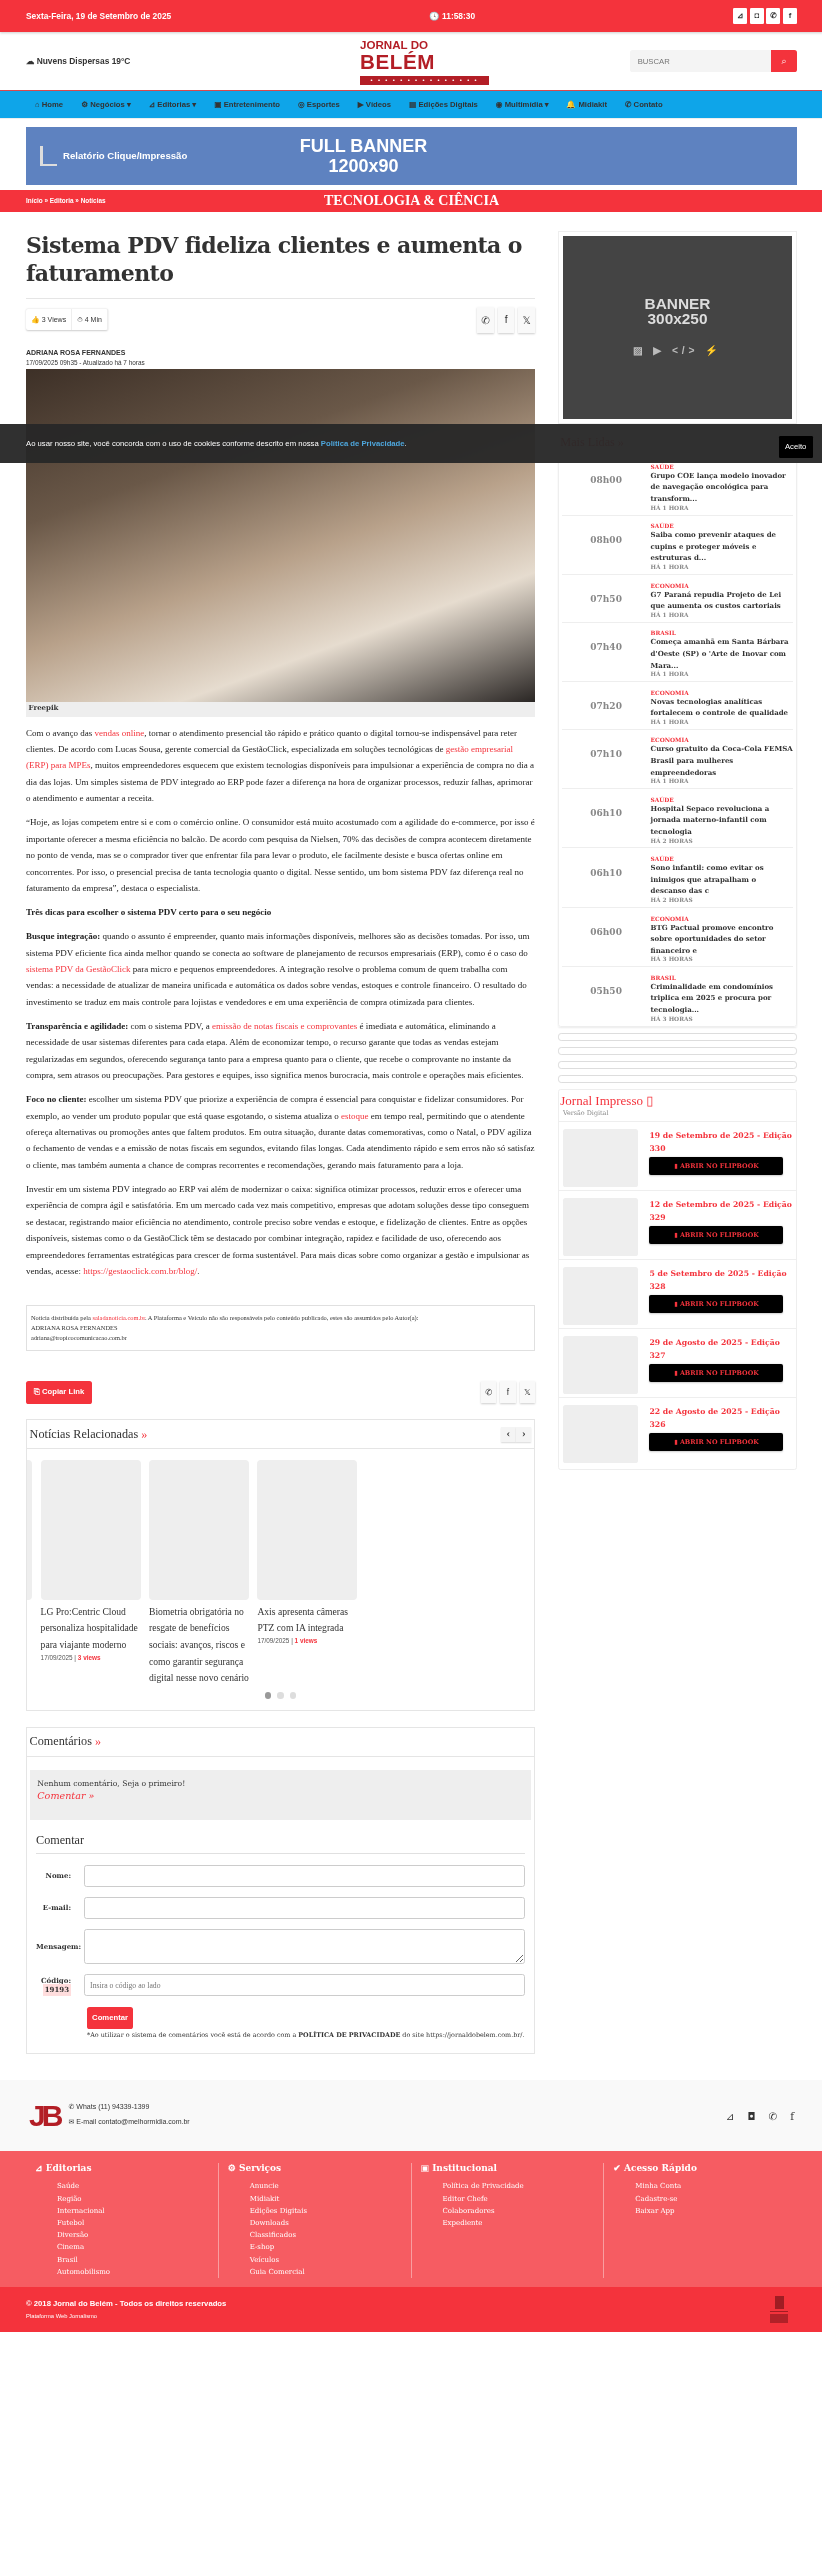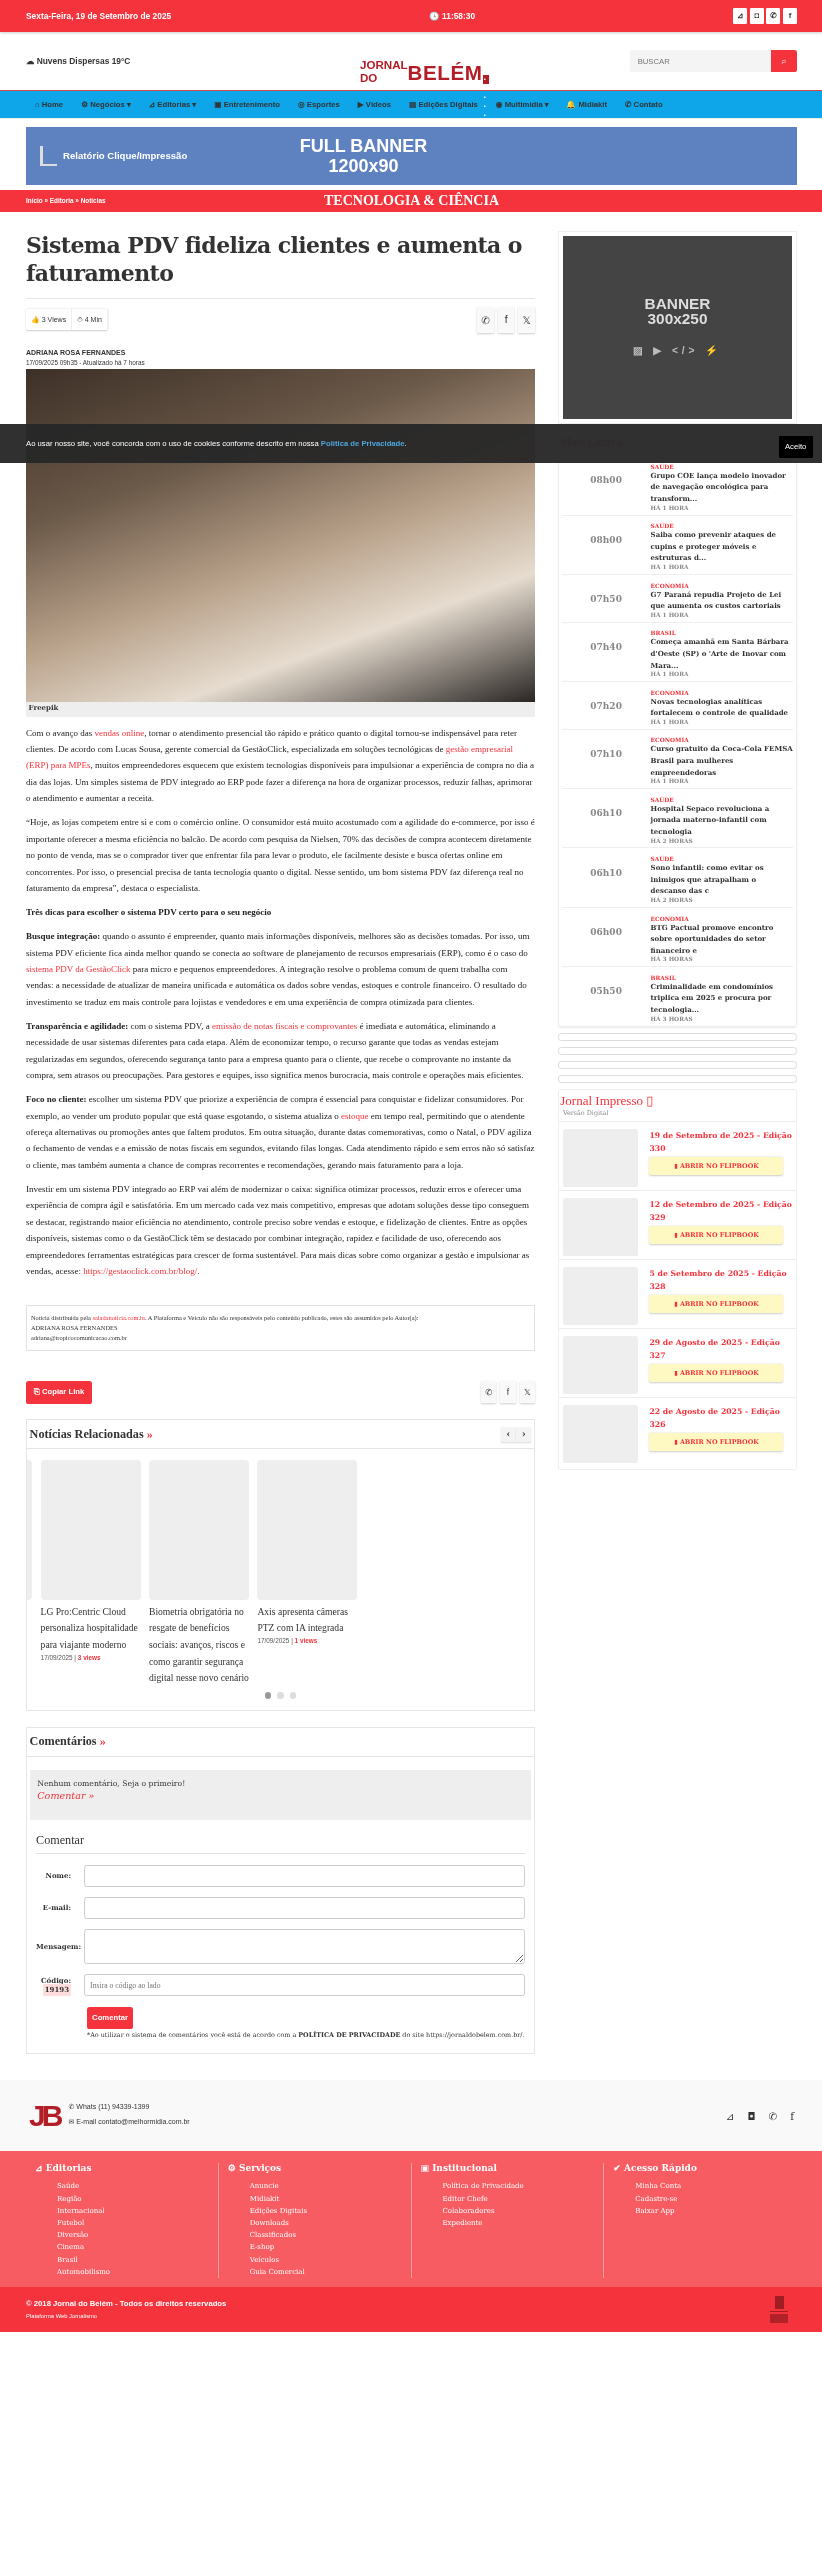--- a/index.html
+++ b/index.html
@@ -4,21 +4,21 @@
 <style>
 *{box-sizing:border-box;margin:0;padding:0}
 body{width:823px;font-family:"DejaVu Serif",serif;color:#333;background:#fff;font-size:8.4px}
 a{text-decoration:none;color:inherit}
 .red{color:#f4333c}
 .topbar{height:32px;background:#f4333c;color:#fff;display:flex;align-items:center;justify-content:space-between;padding:0 26px;font-family:"Liberation Sans",sans-serif;font-size:8.4px;font-weight:bold;box-shadow:0 1.3px 2.6px rgba(0,0,0,.2)}
 .topsocial{display:flex;gap:2.6px}
 .topsocial span{width:14px;height:15.4px;background:#fff;color:#333;border-radius:1.3px;display:flex;align-items:center;justify-content:center;font-size:7.7px}
 .header{height:59px;display:flex;align-items:center;justify-content:space-between;padding:0 26px;border-bottom:1.3px solid #d9494f}
 .weather{font-family:"Liberation Sans",sans-serif;font-size:8.4px;font-weight:bold;width:193px}
-.logo{width:129px;height:46px;display:flex;flex-direction:row;align-items:flex-end;color:#b31e26;font-family:"Liberation Sans",sans-serif;font-weight:bold}
+.logo{width:129px;height:46px;display:flex;flex-direction:column;align-items:flex-start;color:#b31e26;font-family:"Liberation Sans",sans-serif;font-weight:bold}
 .logo .l1{font-size:11.6px;line-height:13px}
 .logo .l2{font-size:20.6px;line-height:22px;letter-spacing:0.6px}
 .logo .l3{width:129px;height:9px;background:#b31e26;margin-top:2.6px;color:#fff;font-size:5.8px;text-align:center;letter-spacing:1.9px;line-height:9px}
 .search{display:flex;width:167px;height:22px}
 .search input{flex:1;border:none;background:#f4f4f4;padding:0 7.7px;font-family:"Liberation Sans",sans-serif;font-size:7.7px;border-radius:2.6px 0 0 2.6px}
 .search button{width:26px;background:#f4333c;border:none;color:#fff;border-radius:0 2.6px 2.6px 0;font-size:9px}
 .nav{height:28px;background:#0ea5e9;display:flex;align-items:center;padding:0 35px;gap:18px;font-family:"Liberation Sans",sans-serif;font-size:7.7px;font-weight:bold;border-bottom:0.6px solid #eee}
 .banner{margin:7.7px 26px 0;height:58px;background:#5e82c0;position:relative;color:#fff;font-family:"Liberation Sans",sans-serif}
 .banner .rep{position:absolute;left:14px;top:19px;display:flex;align-items:center;gap:6.4px;font-size:9.6px;font-weight:bold}
 .banner .rep .ic{width:16.7px;height:20.6px;border-left:3.9px solid #ddd;border-bottom:2.6px solid #ddd}
@@ -42,21 +42,21 @@
 .caption{background:#eee;font-weight:bold;font-size:7px;padding:1.3px 2.6px;height:15.4px}
 .body p{font-size:9px;line-height:16.4px;margin-top:7.7px;font-family:"Liberation Serif",serif;color:#222}
 .body p b{font-weight:bold}
 .body a{color:#f4333c}
 .dist{margin-top:26px;border:0.6px solid #e0e0e0;padding:6.4px 3.9px;font-size:6.4px;line-height:10.3px;font-family:"Liberation Serif",serif}
 .copyrow{display:flex;justify-content:space-between;align-items:center;margin-top:30px}
 .copybtn{background:#f4333c;color:#fff;border-radius:2.6px;padding:6.4px 7.7px;font-size:7.7px;font-weight:bold;font-family:"Liberation Sans",sans-serif}
 .share.sm span{width:15.4px;height:22px;font-size:8.4px}
 .box{border:0.6px solid #e5e5e5;margin-top:15.4px}
 .boxhead{display:flex;justify-content:space-between;align-items:center;padding:6.4px 2.6px;border-bottom:0.6px solid #e5e5e5}
-.boxhead h3{font-size:12.2px;font-family:"Liberation Serif",serif;font-weight:bold}
+.boxhead h3{font-size:12.2px;font-family:"Liberation Serif",serif;font-weight:normal}
 .arrows{display:flex}
 .arrows span{width:15.4px;height:15.4px;background:#f4f4f4;display:flex;align-items:center;justify-content:center;font-size:9px;font-weight:bold;box-shadow:0 0.6px 1.3px rgba(0,0,0,.15)}
 .carousel{display:flex;gap:8.4px;padding:10.3px 2.6px 0;overflow:hidden;height:238px}
 .card{width:100px;flex-shrink:0}
 .card .img{height:140px;background:#eee;border-radius:3.9px}
 .card .t{font-size:9.6px;line-height:16.7px;margin-top:3.9px;font-family:"Liberation Serif",serif;color:#333}
 .card .d{font-size:6.4px;font-family:"Liberation Sans",sans-serif;color:#555}
 .card .d span{color:#f4333c;font-weight:bold}
 .dots{display:flex;justify-content:center;gap:6.4px;padding:5.1px 0 11.6px}
 .dots i{width:6.4px;height:6.4px;border-radius:50%;background:#ddd;display:block}
@@ -84,21 +84,21 @@
 .mi .ttl{font-size:7px;font-weight:bold;line-height:11.6px;color:#333}
 .mi .ago{font-size:5.8px;color:#888;font-weight:bold}
 .slim{height:7.7px;border:0.6px solid #ddd;border-radius:3.2px;margin-top:6.4px}
 .jimp{border:0.6px solid #eee;border-radius:2.6px;margin-top:6.4px;padding:2.6px 0}
 .jimp h3{color:#f4333c;font-size:13px;font-weight:normal;font-family:"Liberation Serif",serif;padding:0 1.3px}
 .jimp .sub{color:#888;font-size:6.4px;padding:0 3.9px 3.9px;border-bottom:0.6px solid #eee}
 .ed{display:flex;padding:7.7px 3.9px;border-bottom:0.6px solid #eee;gap:11.6px;height:69px}
 .ed .th{width:75px;height:58px;background:#eee;border-radius:2.6px}
 .ed .r{flex:1}
 .ed .et{color:#f4333c;font-weight:bold;font-size:7.7px;line-height:13px}
-.ed .btn{margin-top:1.3px;width:134px;height:18.6px;background:#fef9c3;box-shadow:0 0.6px 1.9px rgba(0,0,0,.2);display:flex;align-items:center;justify-content:center;color:#f4333c;font-size:6.4px;font-weight:bold;border-radius:1.9px}
+.ed .btn{margin-top:1.3px;width:134px;height:18.6px;background:#000000;box-shadow:0 0.6px 1.9px rgba(0,0,0,.2);display:flex;align-items:center;justify-content:center;color:#f4333c;font-size:6.4px;font-weight:bold;border-radius:1.9px}
 .cookie{position:absolute;top:424px;left:0;width:823px;height:39px;background:rgba(40,40,40,.96);color:#fff;display:flex;align-items:center;justify-content:space-between;padding:0 10.3px 0 26px;font-size:7.7px;font-family:"Liberation Sans",sans-serif}
 .cookie a{color:#4ea6dc;font-weight:bold}
 .cookie button{background:#000;color:#fff;border:none;padding:6.4px 6.4px;font-size:7.7px;border-radius:1.3px;margin-top:6.4px}
 .footer1{margin-top:26px;background:#f9f9f9;height:71px;display:flex;align-items:center;justify-content:space-between;padding:0 29px}
 .flogo{display:flex;gap:9px}
 .jb{font-size:30px;font-weight:bold;color:#b31e26;font-family:"Liberation Sans",sans-serif;letter-spacing:-3.9px}
 .fcont{font-size:7px;line-height:15.4px;font-family:"Liberation Sans",sans-serif}
 .fsoc{display:flex;gap:13px;font-size:10.3px;color:#333}
 .footer2{background:#f65c62;color:#fff;padding:11.6px 26px 9px;display:flex}
 .fcol{width:193px;border-right:0.6px solid rgba(255,255,255,.4);padding-left:9px}

